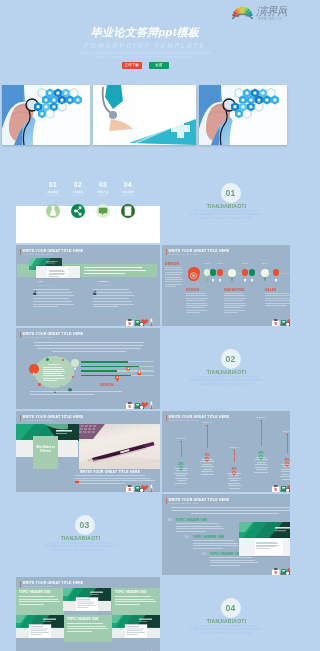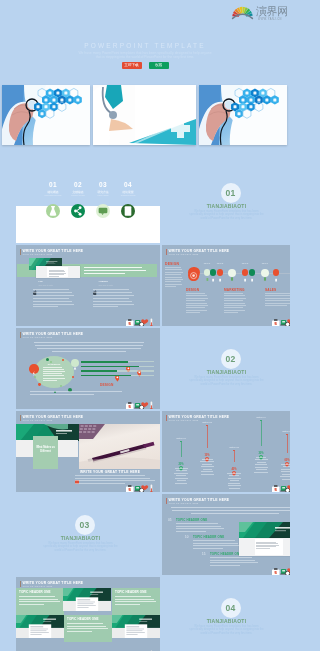--- a/index.html
+++ b/index.html
@@ -1,21 +1,21 @@
 <!DOCTYPE html>
 <html><head>
 <meta charset="utf-8">
 <style>
   html,body{margin:0;padding:0;}
   body{width:290px;height:651px;overflow:hidden;background:#b9d3ef;
        font-family:"Liberation Sans",sans-serif;-webkit-font-smoothing:antialiased;}
   .page{position:relative;width:290px;height:651px;overflow:hidden;}
 
   
-  .hero{position:absolute;left:0;top:0;width:290px;height:162px;background:#b9d3ef;}
+  .hero{position:absolute;left:0;top:0;width:290px;height:162px;background:#b9d3ef;font-style:italic;}
   .hero-title{position:absolute;left:0;width:290px;top:26px;text-align:center;color:#ffffff;
     font-size:11px;font-weight:bold;letter-spacing:0.3px;line-height:13px;}
   .hero-sub{position:absolute;left:0;width:290px;top:42px;text-align:center;color:#d5e5f7;
     font-size:6.5px;letter-spacing:2.2px;line-height:8px;}
   .hero-desc{position:absolute;left:0;width:290px;top:51px;text-align:center;color:#cadef4;
     font-size:3.4px;line-height:4.4px;}
   .hero-btns{position:absolute;left:0;width:290px;top:62px;text-align:center;font-size:0;}
   .btn{display:inline-block;height:7px;line-height:7px;font-size:3.6px;color:#fff;
        vertical-align:top;text-align:center;border-radius:1px;}
   .btn-red{width:20px;background:#e24b33;margin-right:7px;}
@@ -83,20 +83,21 @@
             <path d="M12.56 10.56 L14.52 4.26 A10.2 10.2 0 0 1 16.90 5.35 L13.41 10.95 A3.6 3.6 0 0 0 12.56 10.56 Z" fill="#8cc63f"></path>
             <path d="M13.53 11.03 L17.26 5.58 A10.2 10.2 0 0 1 19.22 7.33 L14.22 11.65 A3.6 3.6 0 0 0 13.53 11.03 Z" fill="#35b34a"></path>
             <path d="M14.32 11.76 L19.49 7.66 A10.2 10.2 0 0 1 20.85 9.92 L14.80 12.56 A3.6 3.6 0 0 0 14.32 11.76 Z" fill="#13a08c"></path>
             <path d="M14.86 12.70 L21.01 10.31 A10.2 10.2 0 0 1 21.64 12.86 L15.08 13.60 A3.6 3.6 0 0 0 14.86 12.70 Z" fill="#0f8a9b"></path>
           </g>
         <path d="M1.6 15.4 Q11.5 7.2 21.4 15.4" fill="none" stroke="#6d7e8e" stroke-width="1.5" stroke-linecap="round"></path>
         <text x="25" y="12" font-size="11" fill="#7a8b9a" font-family="'Liberation Sans',sans-serif" letter-spacing="-0.4">演界网</text>
         <text x="27" y="16.5" font-size="2.6" fill="#8a99a7" font-family="'Liberation Sans',sans-serif" letter-spacing="0.45">WWW.YANJ.CN</text>
       </svg>
     </div>
+    <div class="hero-title">毕业论文答辩ppt模板</div>
     <div class="hero-sub">POWERPOINT TEMPLATE</div>
     <div class="hero-desc">
       <div>We have many PowerPoint templates that has been specifically designed to help anyone</div>
       <div>that is stepping into the world of PowerPoint for the very first time.</div>
     </div>
     <div class="hero-btns">
       <span class="btn btn-red">立即下载</span>
       <span class="btn btn-green">收藏</span>
     </div>
     <div class="photos">

